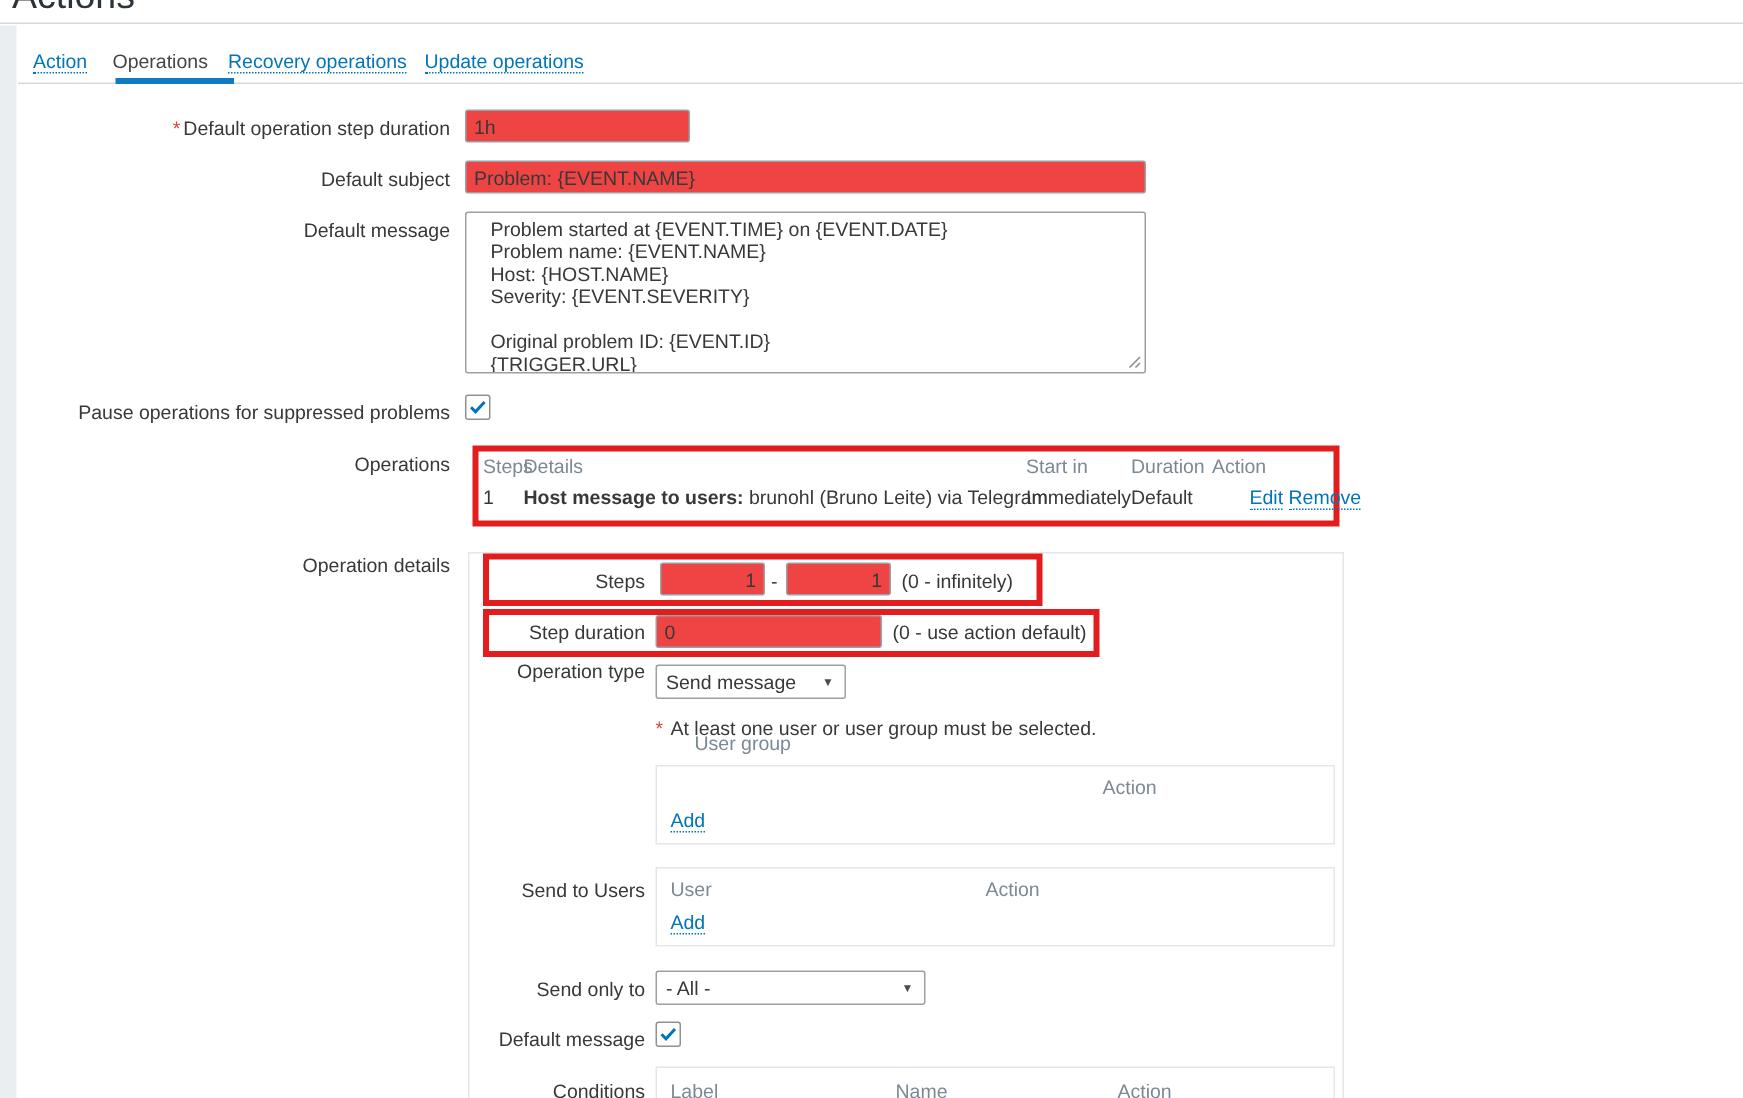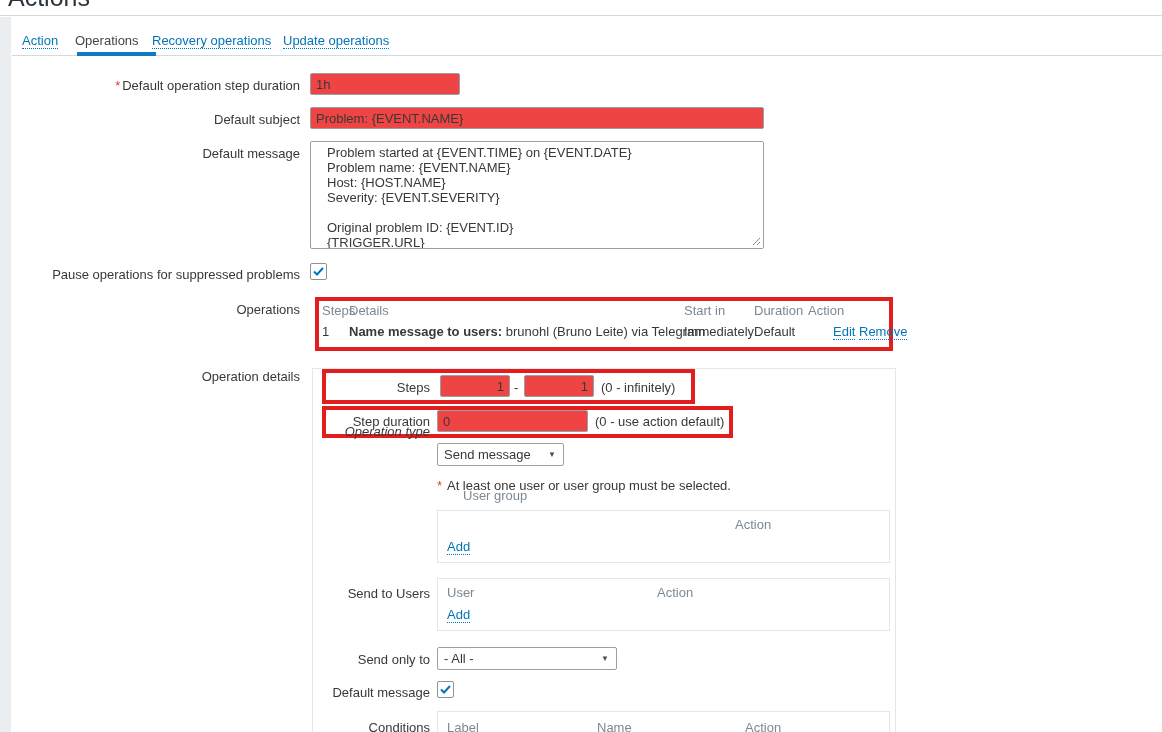--- a/index.html
+++ b/index.html
@@ -90,21 +90,21 @@
   <div class="lbl" style="top:302px;">Operations</div>
   <div class="annotation" style="left:315px; top:297px; width:578px; height:54px;"></div>
   <span class="cell hdr" style="left:322px; top:303px;">Steps</span>
   <span class="cell hdr" style="left:349px; top:303px;">Details</span>
   <span class="cell hdr" style="left:684px; top:303px;">Start in</span>
   <span class="cell hdr" style="left:754px; top:303px;">Duration</span>
   <span class="cell hdr" style="left:808px; top:303px;">Action</span>
 
   <div>
     <span class="cell" style="left:322px; top:324px;">1</span>
-    <span class="cell" style="left:349px; top:324px;"><b>Name message to users:</b><span> brunohl (Bruno Leite) via Telegram</span></span>
+    <span class="cell" style="left:349px; top:324px;"><b>Host message to users:</b><span> brunohl (Bruno Leite) via Telegram</span></span>
     <span class="cell" style="left:684px; top:324px;">Immediately</span>
     <span class="cell" style="left:754px; top:324px;">Default</span>
     <span class="link" style="left:833px; top:324px;">Edit</span>
     <span class="link" style="left:859px; top:324px;">Remove</span>
   </div>
 
   <div class="lbl" style="top:369px;">Operation details</div>
   <div class="panel" style="left:312px; top:368px; width:584px; height:380px;"></div>
 
   <div class="annotation" style="left:322px; top:369px; width:373px; height:35px;"></div>
@@ -112,21 +112,21 @@
   <input class="txt right" style="left: 440px; top: 375px; width: 70px;" value="1">
   <span class="cell" style="left:514px; top:380px;">-</span>
   <input class="txt right" style="left: 524px; top: 375px; width: 70px;" value="1">
   <span class="hint" style="left:601px; top:380px;">(0 - infinitely)</span>
 
   <div class="annotation" style="left:322px; top:406px; width:411px; height:32px;"></div>
   <div class="lbl" style="left:130px; top:414px;">Step duration</div>
   <input class="txt" style="left: 437px; top: 410px; width: 151px;" value="0">
   <span class="hint" style="left:595px; top:414px;">(0 - use action default)</span>
 
-  <div class="lbl" style="left:130px; top:424px;font-style:italic;">Operation type</div>
+  <div class="lbl" style="left:130px; top:440px;">Operation type</div>
   <div class="select" style="left:437px; top:443px; width:127px;">
     <span>Send message</span>
     <span class="arrow">▼</span>
   </div>
 
   <div class="note" style="left:437px; top:478px;"><span class="req">*</span> <span>At least one user or user group must be selected.</span></div>
 
   <div class="ibox" style="left:437px; top:510px; width:453px; height:53px;"></div>
   <span class="cell hdr" style="left:447px; top:488px;margin-left:16px;">User group</span>
   <span class="cell hdr" style="left:735px; top:517px;">Action</span>

